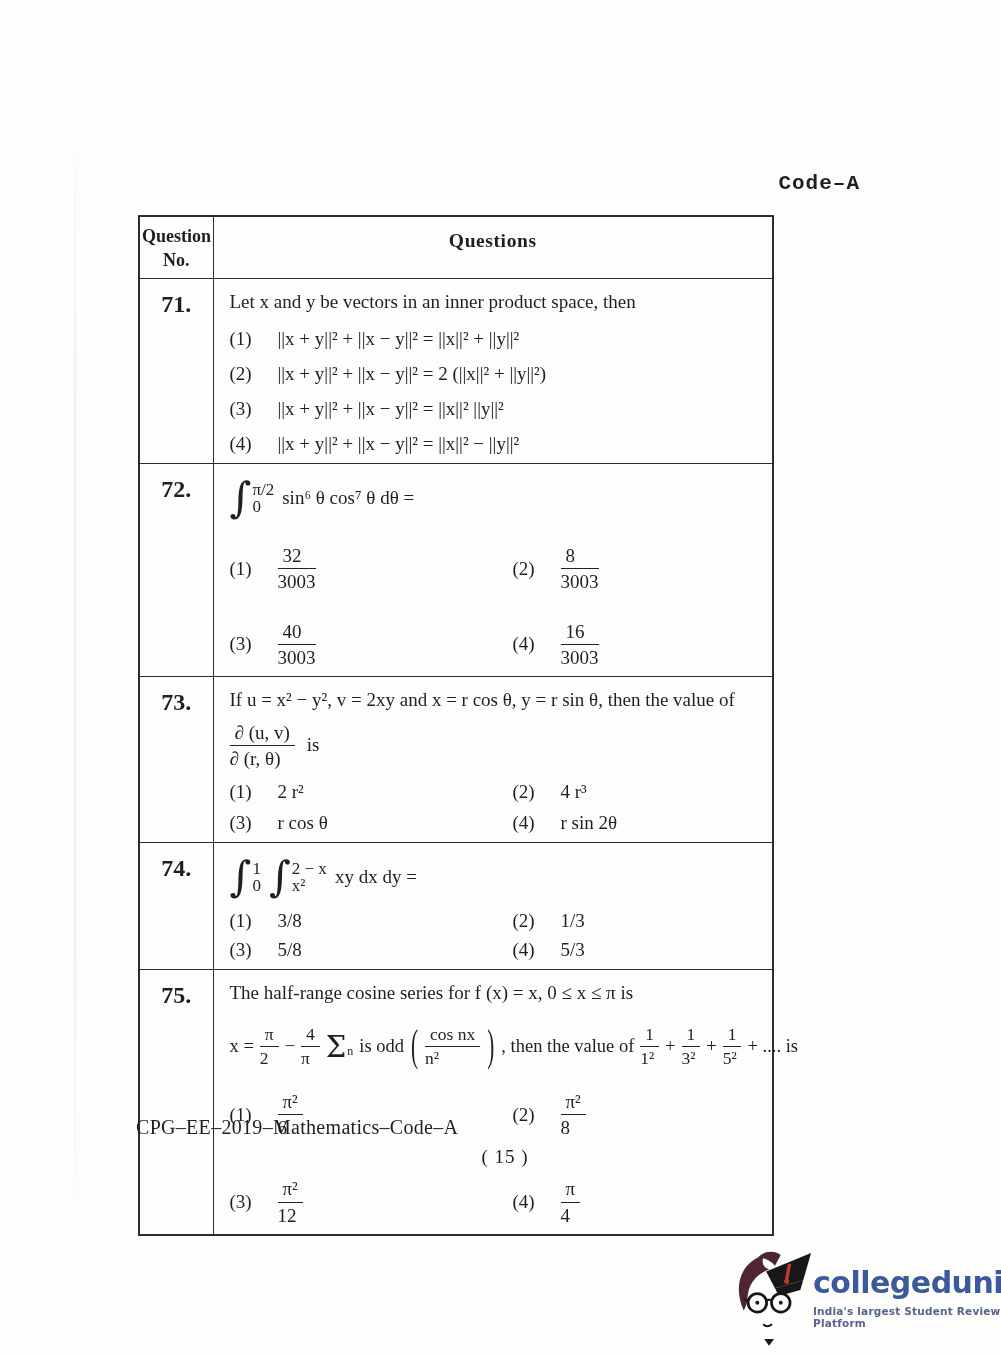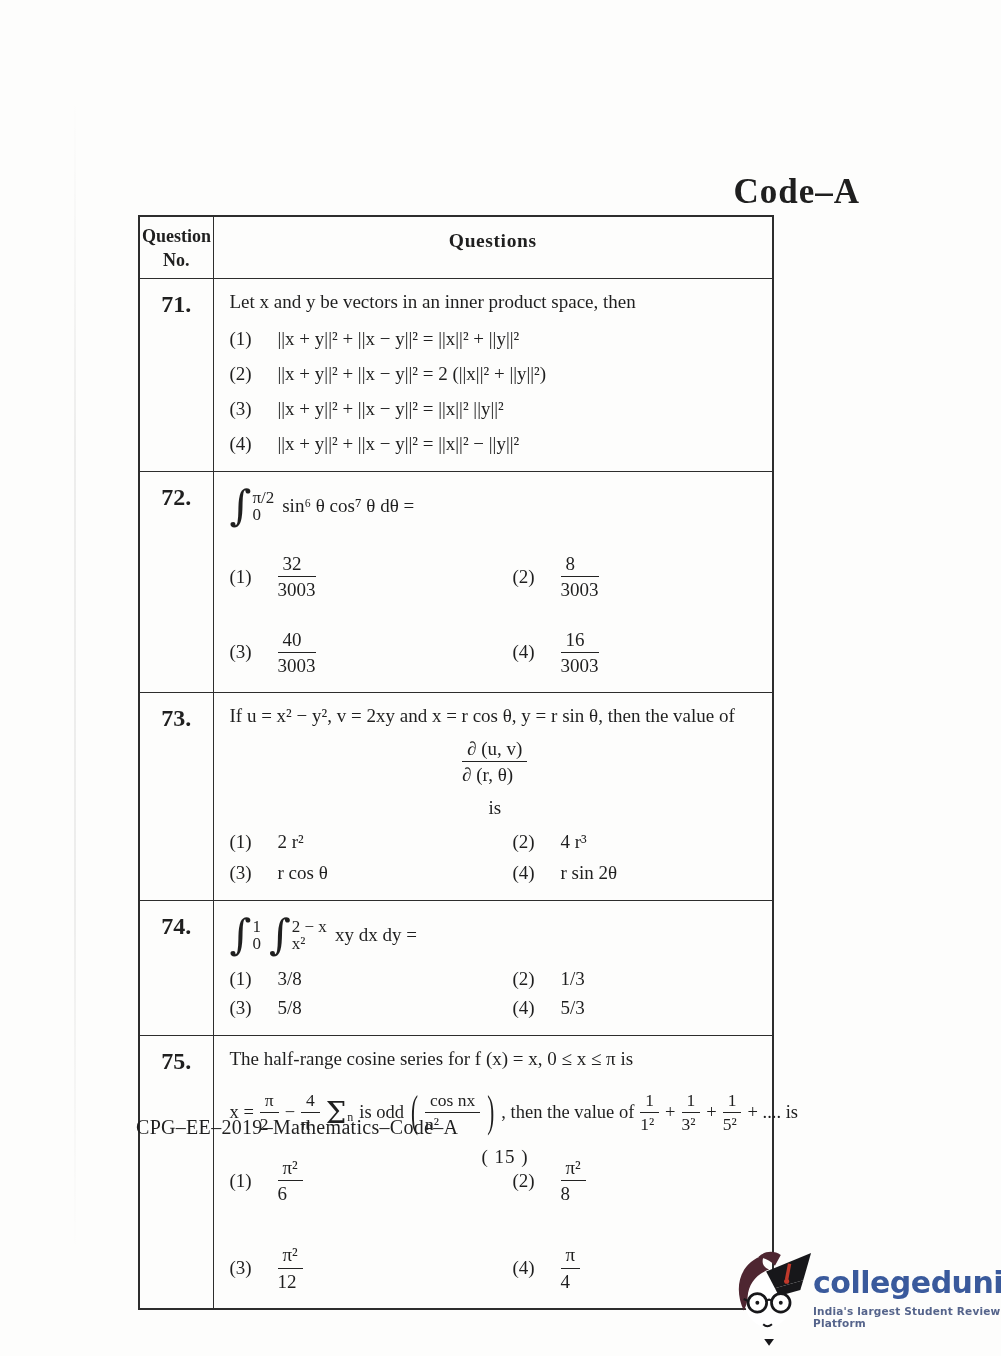--- a/index.html
+++ b/index.html
@@ -7,35 +7,35 @@
   .page {
     position:relative; width:1001px; height:1356px;
     background:#fdfdfc; overflow:hidden;
     font-family:"Liberation Serif","DejaVu Serif","DejaVu Sans",serif;
     color:#1f1f1f;
   }
   .scan-streak{ position:absolute; left:74px; top:95px; width:2px; height:1160px;
     background:linear-gradient(#0000 0%, #00000010 30%, #00000010 70%, #0000 100%); }
 
   .code-label{ position:absolute; top:172px; right:141px;
-    font-size:35px; font-weight:bold; letter-spacing:1px; }
+    font-size:21px; font-weight:bold; letter-spacing:1px;font-family:Liberation Mono, monospace; }
 
   table.qtable{ position:absolute; left:138px; top:215px; width:636px;
     border-collapse:collapse; border:2.5px solid #2d2d2d; table-layout:fixed; }
   .qtable td, .qtable th{ border:1.7px solid #2d2d2d; vertical-align:top; }
   col.col-qno{ width:74px; }
 
   th.qno-h{ font-size:18px; font-weight:bold; text-align:center;
     padding:7px 2px 4px; line-height:1.35; height:62px; vertical-align:top; }
   th.qno-h .hline{ display:block; }
   th.qs-h{ font-size:19.5px; font-weight:bold; text-align:center;
     padding-top:13px; letter-spacing:0.6px; vertical-align:top; }
 
   td.qno{ text-align:center; font-weight:bold; font-size:24px; padding-top:12px; }
-  td.qcell{ padding:9px 12px 16px 16px; font-size:19px; }
+  td.qcell{ padding:9px 12px 8px 16px; font-size:19px; }
 
   tr.r71{ height:170px; } tr.r72{ height:175px; } tr.r73{ height:146px; }
   tr.r74{ height:93px; }  tr.r75{ height:230px; }
 
   .stem{ line-height:1.45; }
   .optcol .optline{ margin-top:13px; }
   .optline{ display:flex; align-items:center; }
   .olabel{ flex:0 0 48px; }
 
   .opt-grid{ display:grid; grid-template-columns:283px 1fr; }
@@ -47,21 +47,21 @@
   .frac{ display:inline-block; text-align:left; vertical-align:middle; line-height:1.12; }
   .frac .fnum{ display:block; padding:0 5px 2px; border-bottom:1.6px solid #222; }
   .frac .fden{ display:block; padding-top:2px; }
 
   .int-line{ display:flex; align-items:center; margin-top:2px; }
   .integral{ display:inline-flex; margin-right:8px; }
   .int-sign{ font-size:42px; line-height:46px; font-family:"DejaVu Serif","DejaVu Sans",serif; }
   .int-limits{ display:flex; flex-direction:column; justify-content:center;
     font-size:17px; line-height:1; height:46px; padding:3px 0 3px 1px; }
 
-  .jacobian-line{ display:flex; align-items:center; gap:12px; margin-top:8px;flex-direction:column; }
+  .jacobian-line{ display:flex; align-items:center; gap:12px; margin-top:8px; }
 
   .series-line{ display:flex; align-items:center; gap:6px; margin-top:18px;
     font-size:18.5px; white-space:nowrap; }
   .series-line .frac{ font-size:17.5px; }
   .sigma-wrap{ display:inline-flex; align-items:flex-end; }
   .sigma{ font-size:29px; line-height:24px; font-family:"DejaVu Serif","DejaVu Sans",serif; }
   .sigma-sub{ font-size:12px; margin-left:1px; }
   .bigparen{ display:inline-block; font-size:21px; transform:scaleY(2.1); margin:0 1px; }
 
   .footer-line{ position:absolute; left:136px; top:1116px; font-size:20px; letter-spacing:0.3px; }

